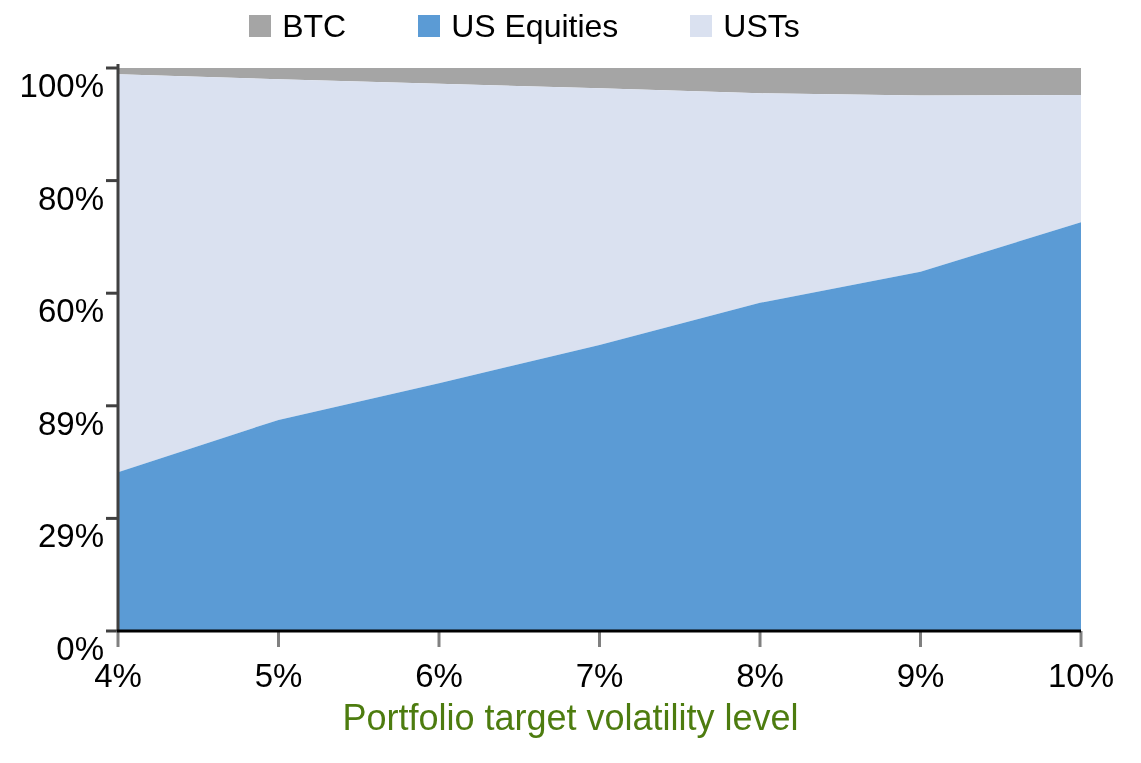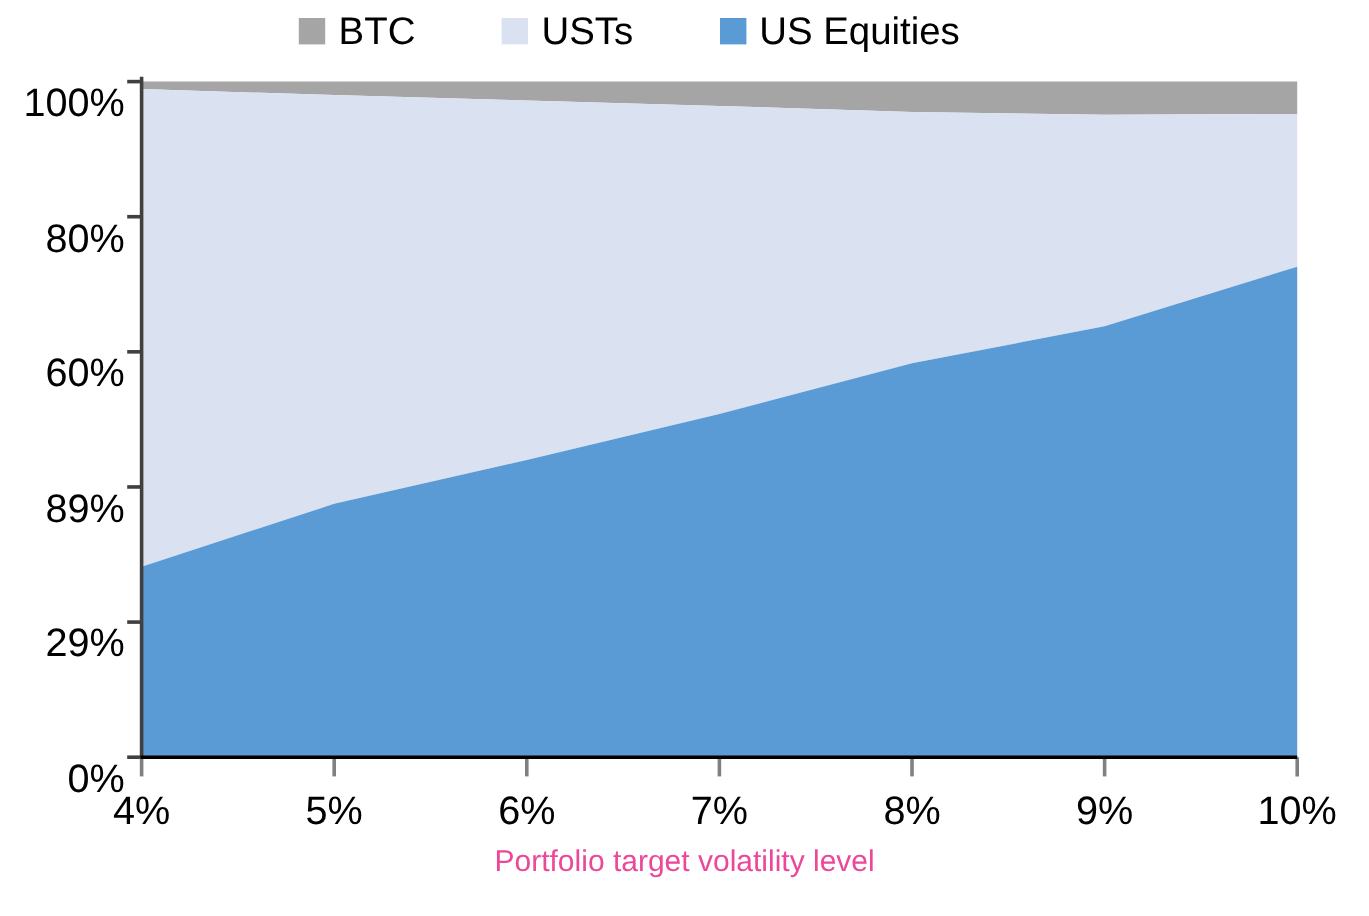--- a/index.html
+++ b/index.html
@@ -104,42 +104,42 @@
     color: #000000;
     transform: translateX(-50%);
   }
 
   .axis-title {
     position: absolute;
     left: 0;
     top: 700px;
     width: 1141px;
     text-align: center;
-    font-size: 25px;
+    font-size: 36px;
     line-height: 36px;
-    color: #ec4899;
+    color: #4d7c0f;
   }
 </style>
 </head>
 <body>
 
 <div id="chart-root">
 
   <div class="legend">
     <div class="legend-entry">
       <span class="legend-swatch" style="background:#A5A5A5;"></span>
       <span class="legend-label">BTC</span>
     </div>
     <div class="legend-entry">
+      <span class="legend-swatch" style="background:#5B9BD5;"></span>
+      <span class="legend-label">US Equities</span>
+    </div>
+    <div class="legend-entry">
       <span class="legend-swatch" style="background:#DAE1F0;"></span>
       <span class="legend-label">USTs</span>
-    </div>
-    <div class="legend-entry">
-      <span class="legend-swatch" style="background:#5B9BD5;"></span>
-      <span class="legend-label">US Equities</span>
     </div>
   </div>
 
   <div class="plot-wrap">
     <svg class="plot-svg" viewBox="0 0 1141 700" preserveAspectRatio="none">
       <g>
         <path id="area-btc" fill="#A5A5A5" stroke="none" d="M118.00 68.00 L278.50 68.00 L439.00 68.00 L599.50 68.00 L760.00 68.00 L920.50 68.00 L1081.00 68.00 L1081.00 95.02 L920.50 95.59 L760.00 93.34 L599.50 88.27 L439.00 83.76 L278.50 79.26 L118.00 74.19 Z"></path>
         <path id="area-usts" fill="#DAE1F0" stroke="none" d="M118.00 74.19 L278.50 79.26 L439.00 83.76 L599.50 88.27 L760.00 93.34 L920.50 95.59 L1081.00 95.02 L1081.00 222.26 L920.50 271.81 L760.00 302.77 L599.50 345.00 L439.00 383.28 L278.50 419.88 L118.00 472.23 Z"></path>
         <path id="area-equities" fill="#5B9BD5" stroke="none" d="M118.00 472.23 L278.50 419.88 L439.00 383.28 L599.50 345.00 L760.00 302.77 L920.50 271.81 L1081.00 222.26 L1081.00 631.00 L920.50 631.00 L760.00 631.00 L599.50 631.00 L439.00 631.00 L278.50 631.00 L118.00 631.00 Z"></path>
       </g>

